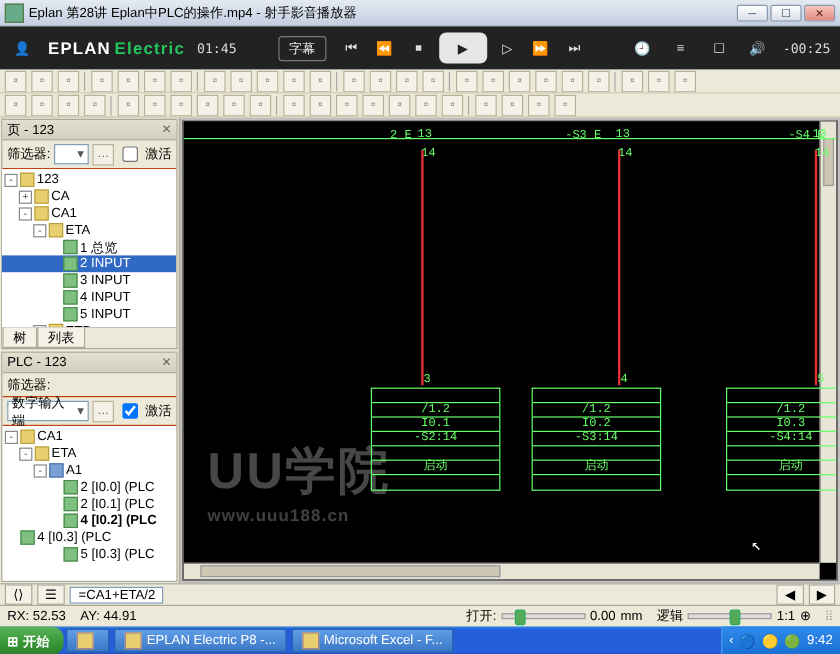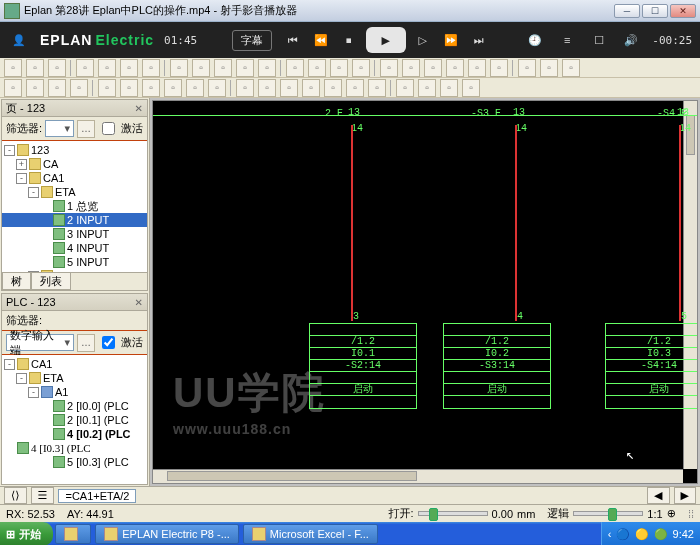--- a/index.html
+++ b/index.html
@@ -296,21 +296,21 @@
           <div class="node" style="padding-left: 38px;">
             <span class="tw" style="visibility: hidden;"></span>
             <span class="nic g"></span>
             <span>2  [I0.1]  (PLC</span>
           </div>
           <div class="node" style="padding-left: 38px; font-weight: bold;">
             <span class="tw" style="visibility: hidden;"></span>
             <span class="nic g"></span>
             <span>4  [I0.2]  (PLC</span>
           </div>
-          <div class="node" style=" font-family: Liberation Serif, serif;">
+          <div class="node" style="">
             <span class="tw" style="visibility: hidden;"></span>
             <span class="nic g"></span>
             <span>4  [I0.3]  (PLC</span>
           </div>
           <div class="node" style="padding-left: 38px;">
             <span class="tw" style="visibility: hidden;"></span>
             <span class="nic g"></span>
             <span>5  [I0.3]  (PLC</span>
           </div>
         </div>

